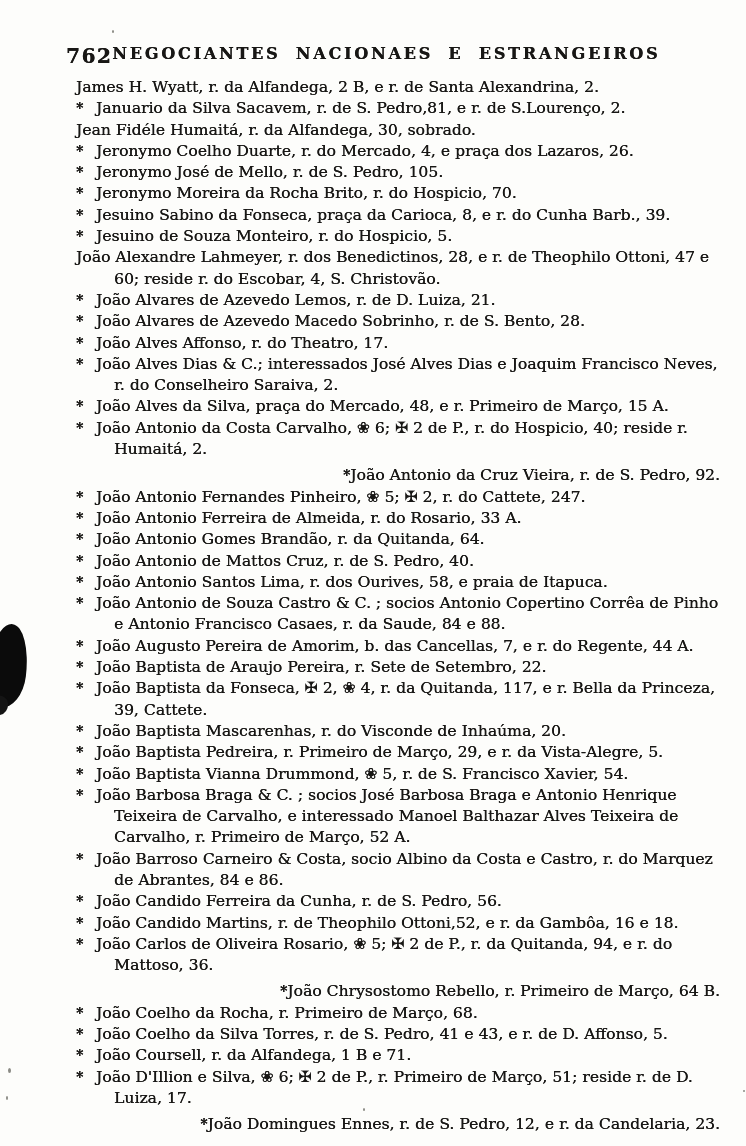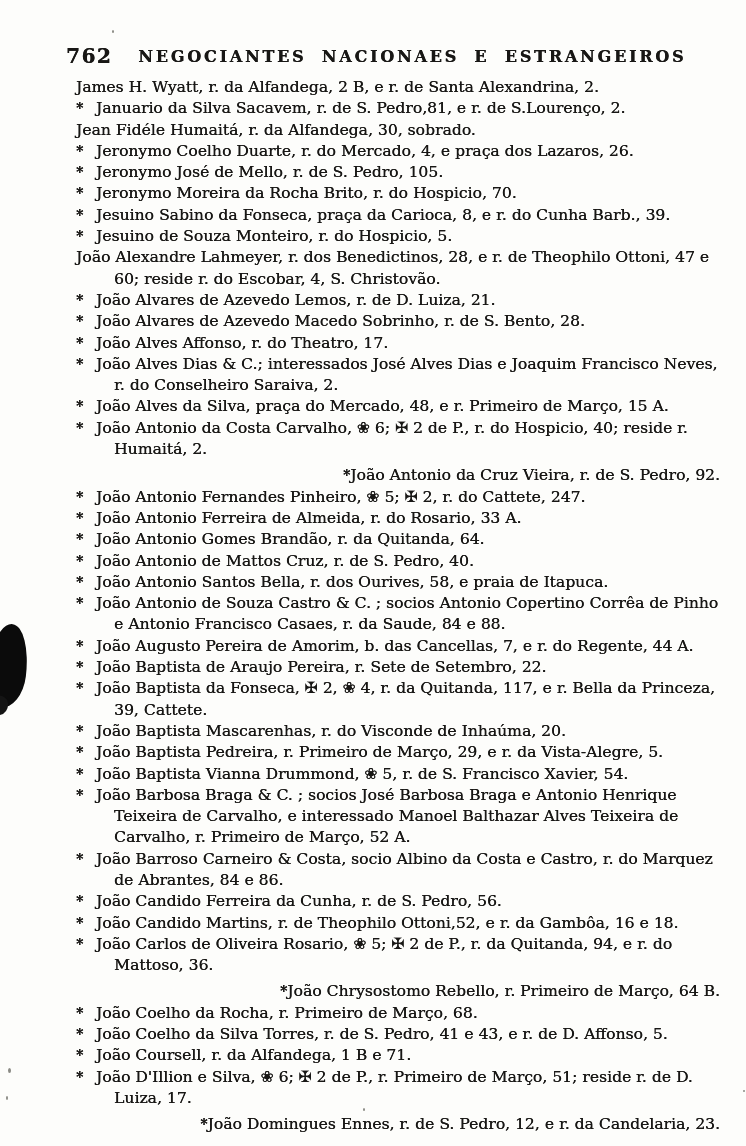--- a/index.html
+++ b/index.html
@@ -8,31 +8,30 @@
     background:#fdfdfb;
     position:relative;
     overflow:hidden;
     font-family:"DejaVu Serif","Liberation Serif",serif;
     color:#181715;
   }
   .page { position:absolute; inset:0; }
 
   .header {
     position:absolute; top:44px; left:66px; right:40px;
-    display:flex; align-items:center;
+    display:flex; align-items:flex-start;
     white-space:nowrap;
   }
   .pagenum {
     font-weight:700; font-size:20px; letter-spacing:1.5px;
     text-shadow:0.3px 0 0 currentColor;
   }
   .title {
     font-weight:700; font-size:16px;
     letter-spacing:2.8px; word-spacing:7px;
-    margin-left:26px;
     text-shadow:0.3px 0 0 currentColor;
   }
 
   .entries {
     position:absolute; top:77px; left:76px; width:644px;
     font-size:15.6px; line-height:21.3px;
   }
   .entry {
     padding-left:38px; text-indent:-38px;
     font-weight:500;
@@ -94,21 +93,21 @@
       <div class="entry"><span class="marker">*</span><span>João Alvares de Azevedo Macedo Sobrinho, r. de S. Bento, 28.</span></div>
       <div class="entry"><span class="marker">*</span><span>João Alves Affonso, r. do Theatro, 17.</span></div>
       <div class="entry"><span class="marker">*</span><span>João Alves Dias &amp; C.; interessados José Alves Dias e Joaquim Francisco Neves, r. do Conselheiro Saraiva, 2.</span></div>
       <div class="entry"><span class="marker">*</span><span>João Alves da Silva, praça do Mercado, 48, e r. Primeiro de Março, 15 A.</span></div>
       <div class="entry"><span class="marker">*</span><span>João Antonio da Costa Carvalho, ❀ 6; ✠ 2 de P., r. do Hospicio, 40; reside r. Humaitá, 2.</span></div>
       <div class="entry gap"><span class="marker">*</span><span>João Antonio da Cruz Vieira, r. de S. Pedro, 92.</span></div>
       <div class="entry"><span class="marker">*</span><span>João Antonio Fernandes Pinheiro, ❀ 5; ✠ 2, r. do Cattete, 247.</span></div>
       <div class="entry"><span class="marker">*</span><span>João Antonio Ferreira de Almeida, r. do Rosario, 33 A.</span></div>
       <div class="entry"><span class="marker">*</span><span>João Antonio Gomes Brandão, r. da Quitanda, 64.</span></div>
       <div class="entry"><span class="marker">*</span><span>João Antonio de Mattos Cruz, r. de S. Pedro, 40.</span></div>
-      <div class="entry"><span class="marker">*</span><span>João Antonio Santos Bella, r. dos Ourives, 58, e praia de Itapuca.</span></div>
+      <div class="entry"><span class="marker">*</span><span>João Antonio Santos Lima, r. dos Ourives, 58, e praia de Itapuca.</span></div>
       <div class="entry"><span class="marker">*</span><span>João Antonio de Souza Castro &amp; C. ; socios Antonio Copertino Corrêa de Pinho e Antonio Francisco Casaes, r. da Saude, 84 e 88.</span></div>
       <div class="entry"><span class="marker">*</span><span>João Augusto Pereira de Amorim, b. das Cancellas, 7, e r. do Regente, 44 A.</span></div>
       <div class="entry"><span class="marker">*</span><span>João Baptista de Araujo Pereira, r. Sete de Setembro, 22.</span></div>
       <div class="entry"><span class="marker">*</span><span>João Baptista da Fonseca, ✠ 2, ❀ 4, r. da Quitanda, 117, e r. Bella da Princeza, 39, Cattete.</span></div>
       <div class="entry"><span class="marker">*</span><span>João Baptista Mascarenhas, r. do Visconde de Inhaúma, 20.</span></div>
       <div class="entry"><span class="marker">*</span><span>João Baptista Pedreira, r. Primeiro de Março, 29, e r. da Vista-Alegre, 5.</span></div>
       <div class="entry"><span class="marker">*</span><span>João Baptista Vianna Drummond, ❀ 5, r. de S. Francisco Xavier, 54.</span></div>
       <div class="entry"><span class="marker">*</span><span>João Barbosa Braga &amp; C. ; socios José Barbosa Braga e Antonio Henrique Teixeira de Carvalho, e interessado Manoel Balthazar Alves Teixeira de Carvalho, r. Primeiro de Março, 52 A.</span></div>
       <div class="entry"><span class="marker">*</span><span>João Barroso Carneiro &amp; Costa, socio Albino da Costa e Castro, r. do Marquez de Abrantes, 84 e 86.</span></div>
       <div class="entry"><span class="marker">*</span><span>João Candido Ferreira da Cunha, r. de S. Pedro, 56.</span></div>

